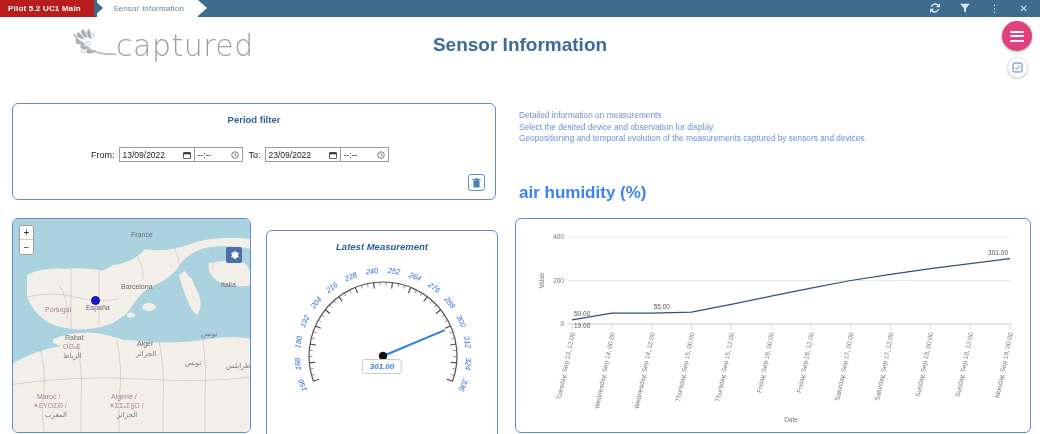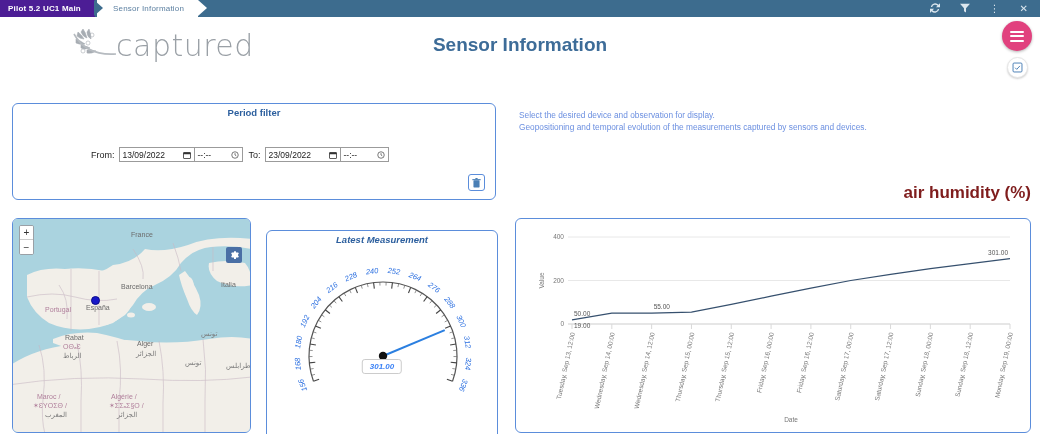--- a/index.html
+++ b/index.html
@@ -17,21 +17,21 @@
     display: flex; align-items: stretch;
   }
   .crumb {
     position: relative;
     display: flex; align-items: center;
     font-size: 8px; font-weight: bold; color: #ffffff;
     padding: 0 14px 0 8px;
     letter-spacing: .2px;
     white-space: nowrap;
   }
-  .crumb.active { background: #4c1d95; }
+  .crumb.active { background: #b91c1c; }
   .crumb.active::after {
     content: ""; position: absolute; right: -8px; top: 0;
     border-top: 8.5px solid transparent;
     border-bottom: 8.5px solid transparent;
     border-left: 9px solid #3d6c8e;
     z-index: 3;
   }
   .crumb.current {
     background: #ffffff; color: #5b7fa0; font-weight: normal;
     padding-left: 16px; margin-left: 2px;
@@ -80,21 +80,21 @@
     color: #4a7fb5; font-size: 10px;
   }
 
   
   .panel {
     position: absolute; background: #ffffff;
     border: 1px solid #5b8ddb; border-radius: 6px;
   }
   .panel-title {
     text-align: center; font-size: 9.5px; font-weight: bold; color: #2c5f9e;
-    margin-top: 3px;
+    margin-top: 10px;
   }
 
   
   #periodPanel { left: 12px; top: 103px; width: 484px; height: 97px; }
   .filter-row {
     position: absolute; left: 78px; top: 43px;
     display: flex; align-items: center; font-size: 9px; color: #222;
   }
   .filter-row .lbl { margin-right: 4px; }
   .dt-input {
@@ -114,21 +114,21 @@
 
   
   .desc {
     position: absolute; left: 519px; top: 110px; width: 430px;
     font-size: 8.3px; line-height: 11.5px; color: #6b8fe0;
   }
 
   
   .chart-heading {
     position: absolute; left: 519px; top: 183px; width: 512px;
-    text-align: right; font-size: 17px; font-weight: bold; color: #7f1d1d;
+    text-align: left; font-size: 17px; font-weight: bold; color: #3b82f6;
   }
 
   
   #mapPanel { left: 12px; top: 218px; width: 239px; height: 215px; overflow: hidden; padding: 0; }
   .map-canvas { position: absolute; inset: 0; background: #aad3df; overflow: hidden; }
   .map-label {
     position: absolute; font-size: 7px; color: #6b6b6b; white-space: nowrap;
     font-family: "Liberation Sans", sans-serif;
   }
   .map-label.pink { color: #b07f9b; }
@@ -271,20 +271,21 @@
   <div class="trash-btn">
     <svg width="9" height="10" viewBox="0 0 16 18">
       <rect x="2.5" y="4" width="11" height="13" rx="1.2" fill="#4a7fb5"></rect>
       <rect x="0.5" y="2" width="15" height="2" fill="#4a7fb5"></rect>
       <rect x="6" y="0" width="4" height="2" fill="#4a7fb5"></rect>
     </svg>
   </div>
 </div>
 
 <div class="desc">
+  <div>Detailed information on measurements</div>
   <div>Select the desired device and observation for display.</div>
   <div>Geopositioning and temporal evolution of the measurements captured by sensors and devices.</div>
 </div>
 
 <div class="chart-heading">air humidity (%)</div>
 
 <div class="panel" id="mapPanel">
   <div class="map-canvas">
     <svg width="239" height="215" viewBox="0 0 239 215">
       <rect width="239" height="215" fill="#aad3df"></rect>

